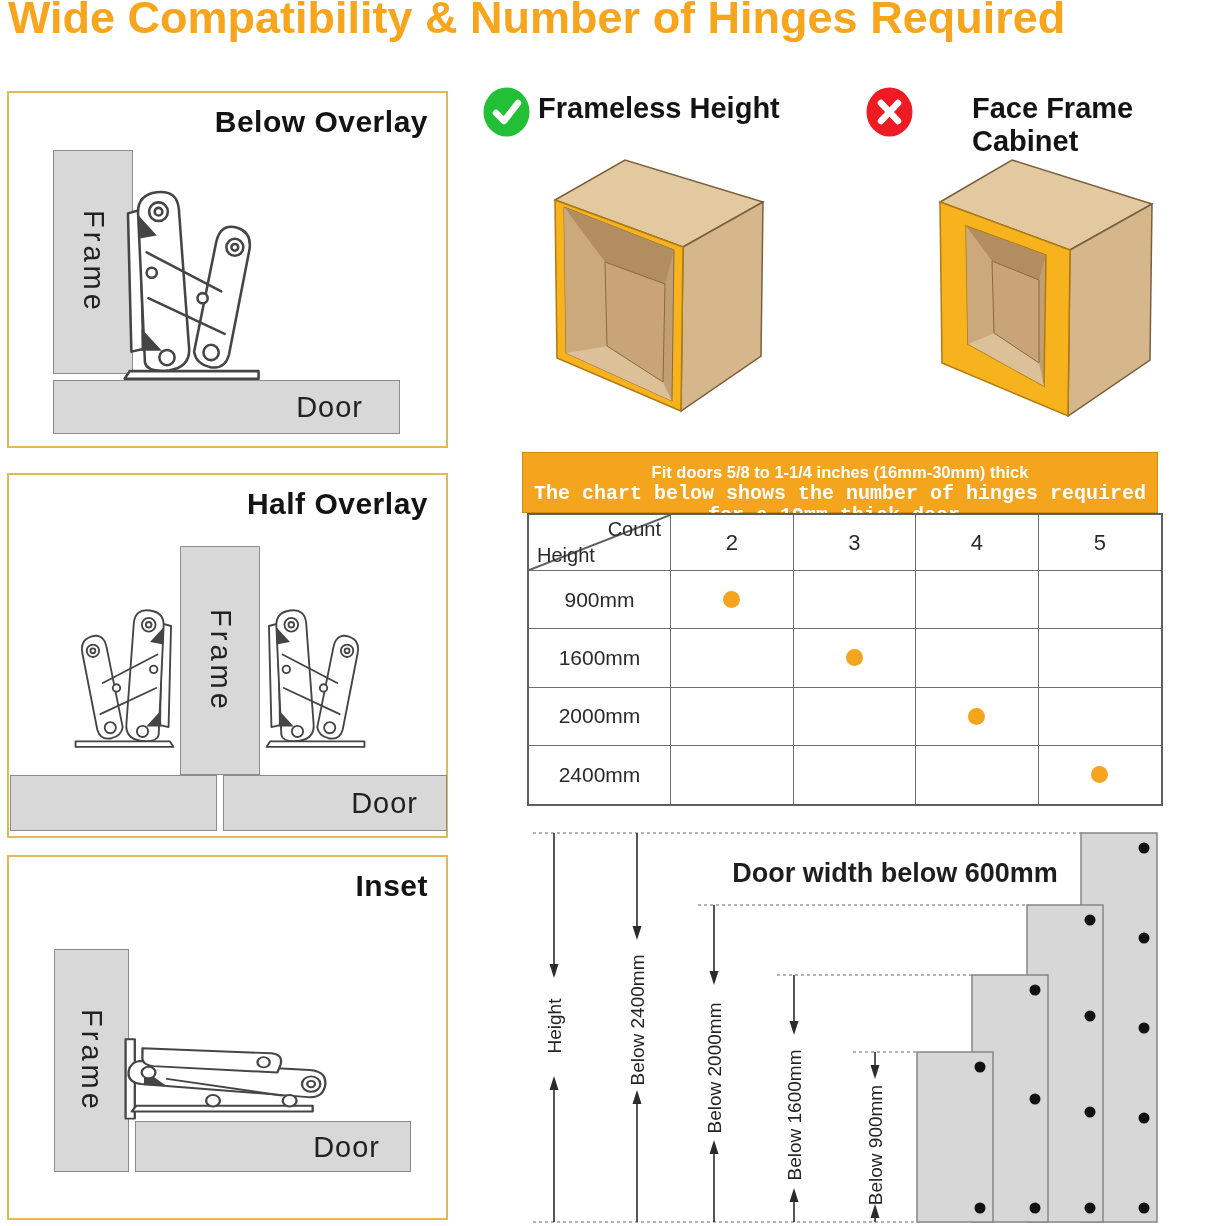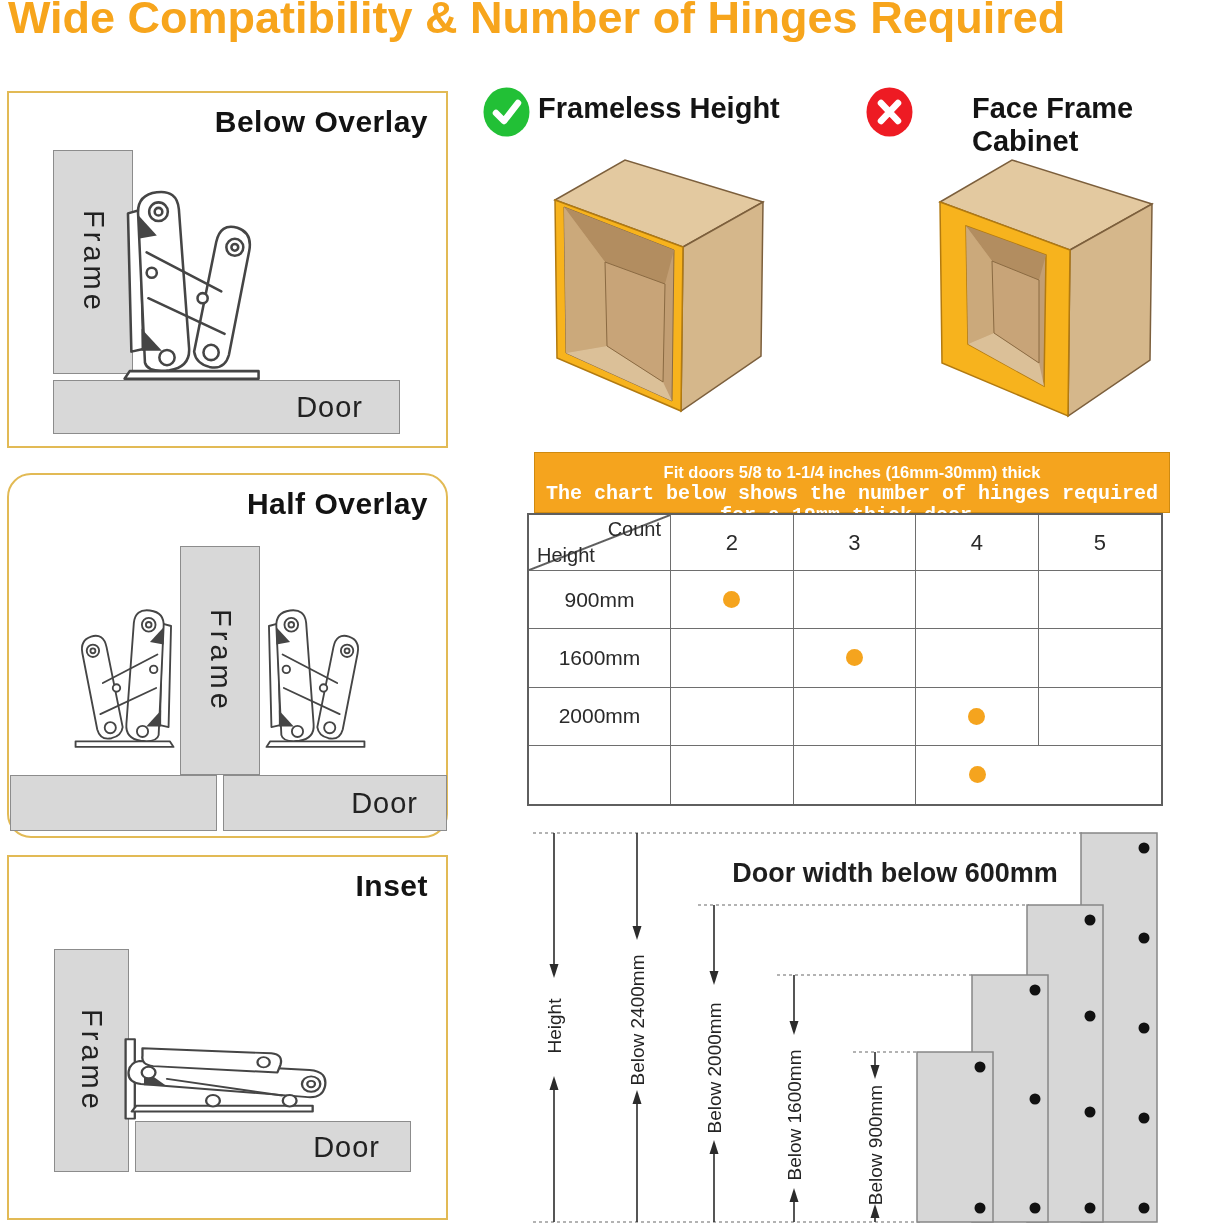--- a/index.html
+++ b/index.html
@@ -7,21 +7,21 @@
         font-family:"Liberation Sans",sans-serif;color:#222;}
 
   
   .main-title{position:absolute;left:8px;top:-8px;font-size:45px;font-weight:700;
               letter-spacing:0px;color:#F7A51C;white-space:nowrap;}
 
   
   .overlay-box{position:absolute;left:7px;width:441px;background:#fff;
                border:2px solid #E2BA55;box-sizing:border-box;}
   .box-b1{top:91px;height:357px;}
-  .box-b2{top:473px;height:365px;border-radius:24px;}
+  .box-b2{top:473px;height:365px;}
   .box-b3{top:855px;height:365px;}
   .box-title{position:absolute;top:12px;right:18px;font-size:30px;font-weight:700;
              color:#131313;letter-spacing:0.5px;}
   .grayrect{position:absolute;background:#D8D8D8;border:1.5px solid #8c8c8c;box-sizing:border-box;}
   .v-label{position:absolute;left:50%;top:50%;transform:translate(-50%,-50%);
            writing-mode:vertical-rl;font-size:29px;color:#222;letter-spacing:4px;}
   .door-label{position:absolute;right:36px;top:50%;transform:translateY(-50%);
               font-size:29px;color:#222;letter-spacing:1px;text-align:right;}
   .hinge-svg{position:absolute;}
 
@@ -33,21 +33,21 @@
   .b2-door-r{left:214px;top:300px;width:224px;height:56px;}
   .b3-frame{left:45px;top:92px;width:75px;height:223px;}
   .b3-door {left:126px;top:264px;width:276px;height:51px;}
 
   
   .cab-icon{position:absolute;top:87px;width:47px;height:50px;}
   .cab-label{position:absolute;top:92px;font-size:29px;font-weight:600;color:#141414;}
   .cab-svg{position:absolute;}
 
   
-  .banner{position:absolute;left:534px;top:452px;width:636px;height:61px;background:#F5A41E;
+  .banner{position:absolute;left:522px;top:452px;width:636px;height:61px;background:#F5A41E;
           border:1.5px solid #cf8a10;box-sizing:border-box;color:#fff;text-align:center;
           font-weight:700;padding-top:8px;}
   .banner .l1{font-size:16.5px;line-height:22px;}
   .banner .l2{font-size:20px;line-height:22px;font-family:Liberation Mono, monospace;}
 
   
   .tbl{position:absolute;left:527px;top:513px;width:636px;height:293px;display:grid;
        grid-template-columns:142px repeat(4,1fr);grid-template-rows:56px repeat(4,1fr);
        border:2px solid #5f5f5f;box-sizing:border-box;background:#fff;}
   .cell{border-right:1.5px solid #6e6e6e;border-bottom:1.5px solid #6e6e6e;
@@ -225,20 +225,21 @@
       </div>
       <div class="cell"></div>
       <div class="cell last-col"></div>
       <div class="cell rowhead">2000mm</div>
       <div class="cell"></div>
       <div class="cell"></div>
       <div class="cell">
         <span class="dot" style="background: rgb(245, 164, 30);"></span>
       </div>
       <div class="cell last-col"></div>
+      <div class="cell rowhead last-row">2400mm</div>
       <div class="cell last-row"></div>
       <div class="cell last-row"></div>
       <div class="cell last-row"></div>
       <div class="cell last-col last-row">
         <span class="dot" style="background: rgb(245, 164, 30);"></span>
       </div>
     </div>
 
   <svg class="hdiagram" width="640" height="406" viewBox="0 0 640 406">
 

